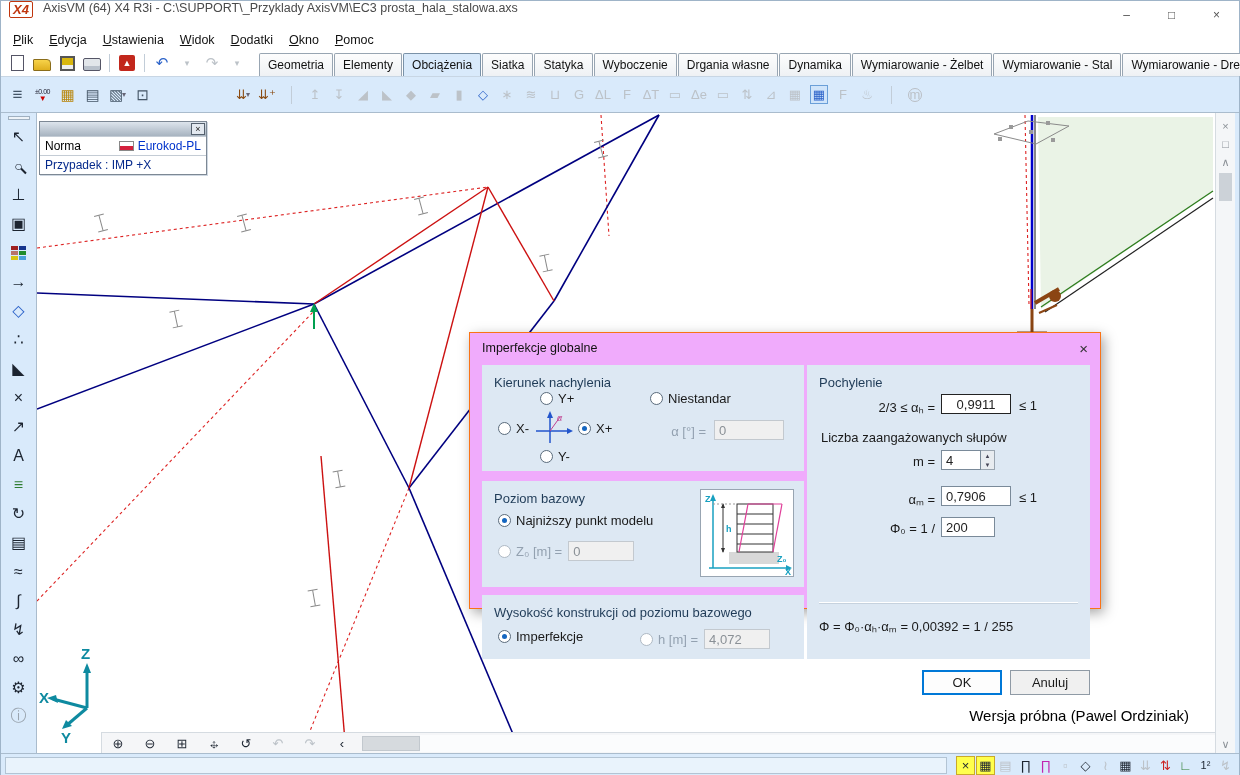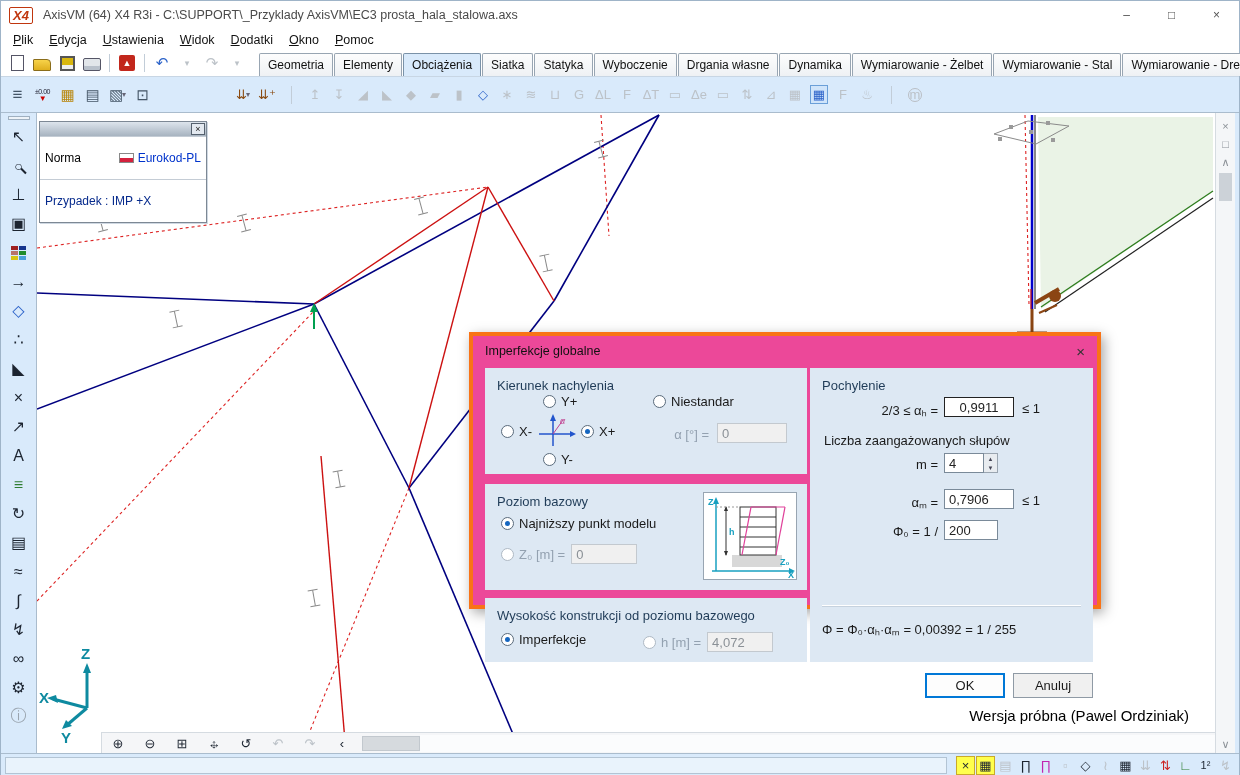--- a/index.html
+++ b/index.html
@@ -1,21 +1,21 @@
 <!DOCTYPE html>
 <html><head>
 <meta charset="utf-8">
 <style>
 *{margin:0;padding:0;box-sizing:border-box}
 html,body{width:1240px;height:775px;overflow:hidden}
 body{font-family:"Liberation Sans",sans-serif;background:#e9eef5;font-size:13px;color:#1a1a1a}
 #app{position:relative;width:1240px;height:775px;background:#fff;border:1px solid #9fb4c8}
 
 
-.titlebar{height:28px;background:#fff;display:flex;align-items:center}
+.titlebar{height:28px;background:#fff;display:flex;align-items:flex-start}
 .logo{margin-left:8px;font-weight:bold;font-style:italic;font-size:13px;color:#c0360e;border:1px solid #c0360e;padding:0 3px;border-radius:2px}
 .title-text{margin-left:10px;font-size:12.5px;color:#4a4a4a;white-space:nowrap}
 .win-btns{margin-left:auto;display:flex;height:100%}
 .win-btn{width:45px;height:100%;display:flex;align-items:center;justify-content:center;font-size:12px;color:#555}
 
 
 .menubar{height:22px;background:#fff;display:flex;align-items:center;font-size:12.5px;padding-left:4px}
 .menu-item{padding:2px 8px;color:#111;cursor:default}
 .menu-item::first-letter{text-decoration:underline}
 
@@ -79,21 +79,21 @@
 .right-rail{width:20px;background:#f4f6f8;border-left:1px solid #d5dbe1;display:flex;flex-direction:column;align-items:center;padding-top:4px;font-size:11px;color:#8a9096}
 .rail-btn{height:18px;width:16px;display:flex;align-items:center;justify-content:center}
 .rail-thumb{width:13px;height:28px;background:#ccd2d8;margin-top:2px}
 .rail-spacer{flex:1}
 .edge{width:4px;background:#d9eafb}
 
 
 .infobox{position:absolute;left:2px;top:8px;width:168px;background:#fff;border:1px solid #7d8894;box-shadow:1px 1px 0 #cfd8e2;font-size:12px;z-index:5}
 .ib-title{height:14px;background:linear-gradient(#dde4ec,#a7b3c0);display:flex;justify-content:flex-end;align-items:center;padding-right:1px}
 .ib-x{width:14px;height:12px;border:1px solid #55616e;background:#e3e9f0;font-size:9px;line-height:10px;text-align:center;color:#222}
-.ib-row{display:flex;align-items:center;padding:14px 5px;border-top:1px solid #c4ccd5;color:#062a8c;white-space:nowrap}
+.ib-row{display:flex;align-items:center;padding:2px 5px;border-top:1px solid #c4ccd5;color:#062a8c;white-space:nowrap}
 .ib-row .black{color:#000}
 .ib-spacer{flex:1}
 .flag{width:15px;height:10px;border:1px solid #888;background:linear-gradient(#fff 50%,#d4213d 50%);margin-right:4px}
 .ib-val{color:#0033cc}
 
 
 .zoombar{position:absolute;left:64px;right:0;bottom:0;height:21px;background:#f5f6f8;border-top:1px solid #d5dbe1;border-left:1px solid #d5dbe1;display:flex;align-items:center;z-index:4}
 .zico{width:32px;text-align:center;font-size:13px;color:#1c2430;position:relative;display:flex;align-items:center;justify-content:center}
 .zico i{font-style:normal}
 .zico i.disabled{color:#bcc2c8}
@@ -111,21 +111,21 @@
 .sico{width:19px;height:19px;display:flex;align-items:center;justify-content:center;margin-left:1px}
 .sico i{font-style:normal;font-size:13px;color:#1c2430}
 .sico.active{background:#ffff4d;border:1px solid #c9a92a}
 .sico i.disabled{color:#bcc2c8}
 .sico i.accent{color:#c026b0}
 .sico i.accent-red{color:#cc2222}
 .sico i.accent-green{color:#2e7d32}
 .sico i.small{font-size:11px}
 
 
-.dlg{position:absolute;left:468px;top:331px;width:632px;height:277px;background:#ec4899;border:4px solid #f97316;box-shadow:3px 4px 12px rgba(0,0,0,.35);z-index:50}
+.dlg{position:absolute;left:468px;top:331px;width:632px;height:277px;background:#f0abfc;border:1px solid #f97316;box-shadow:3px 4px 12px rgba(0,0,0,.35);z-index:50}
 .dlg-title{height:30px;display:flex;align-items:center;padding:0 12px;font-size:12.5px;color:#111}
 .dlg-x{margin-left:auto;font-size:15px;color:#333;width:22px;text-align:right;cursor:default}
 .grp{position:absolute;background:#dde8f3}
 .grp h3{position:absolute;left:12px;top:10px;font-size:13px;color:#1f3b57;font-weight:normal;white-space:nowrap}
 .g1{left:12px;top:32px;width:322px;height:106px}
 .g2{left:12px;top:148px;width:322px;height:106px}
 .g3{left:12px;top:262px;width:322px;height:64px}
 .gr{left:337px;top:32px;width:283px;height:294px}
 .radio{width:13px;height:13px;border:1px solid #5a6b7c;border-radius:50%;background:#fff;display:inline-block;position:relative;margin-right:5px;flex:none}
 .radio.checked::after{content:"";position:absolute;left:3px;top:3px;width:5px;height:5px;border-radius:50%;background:#1566c0}

